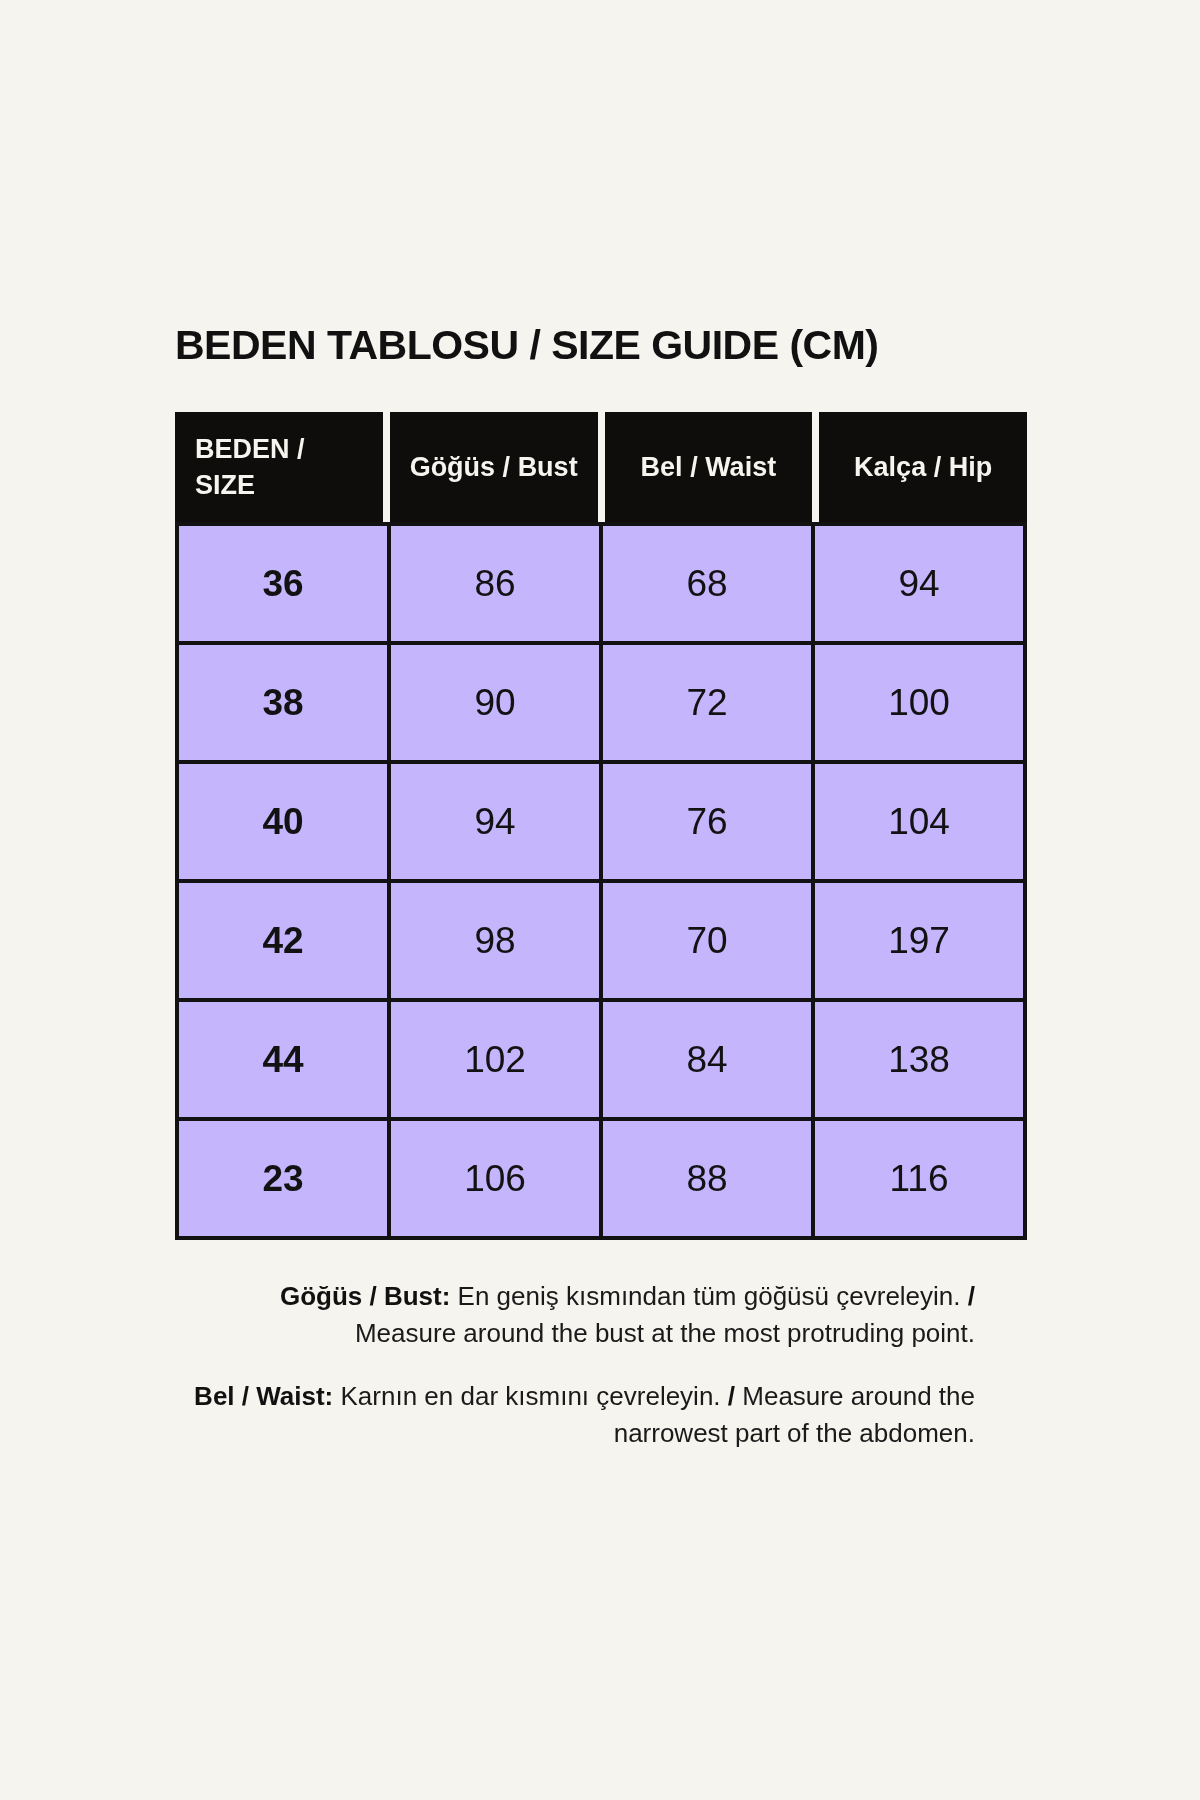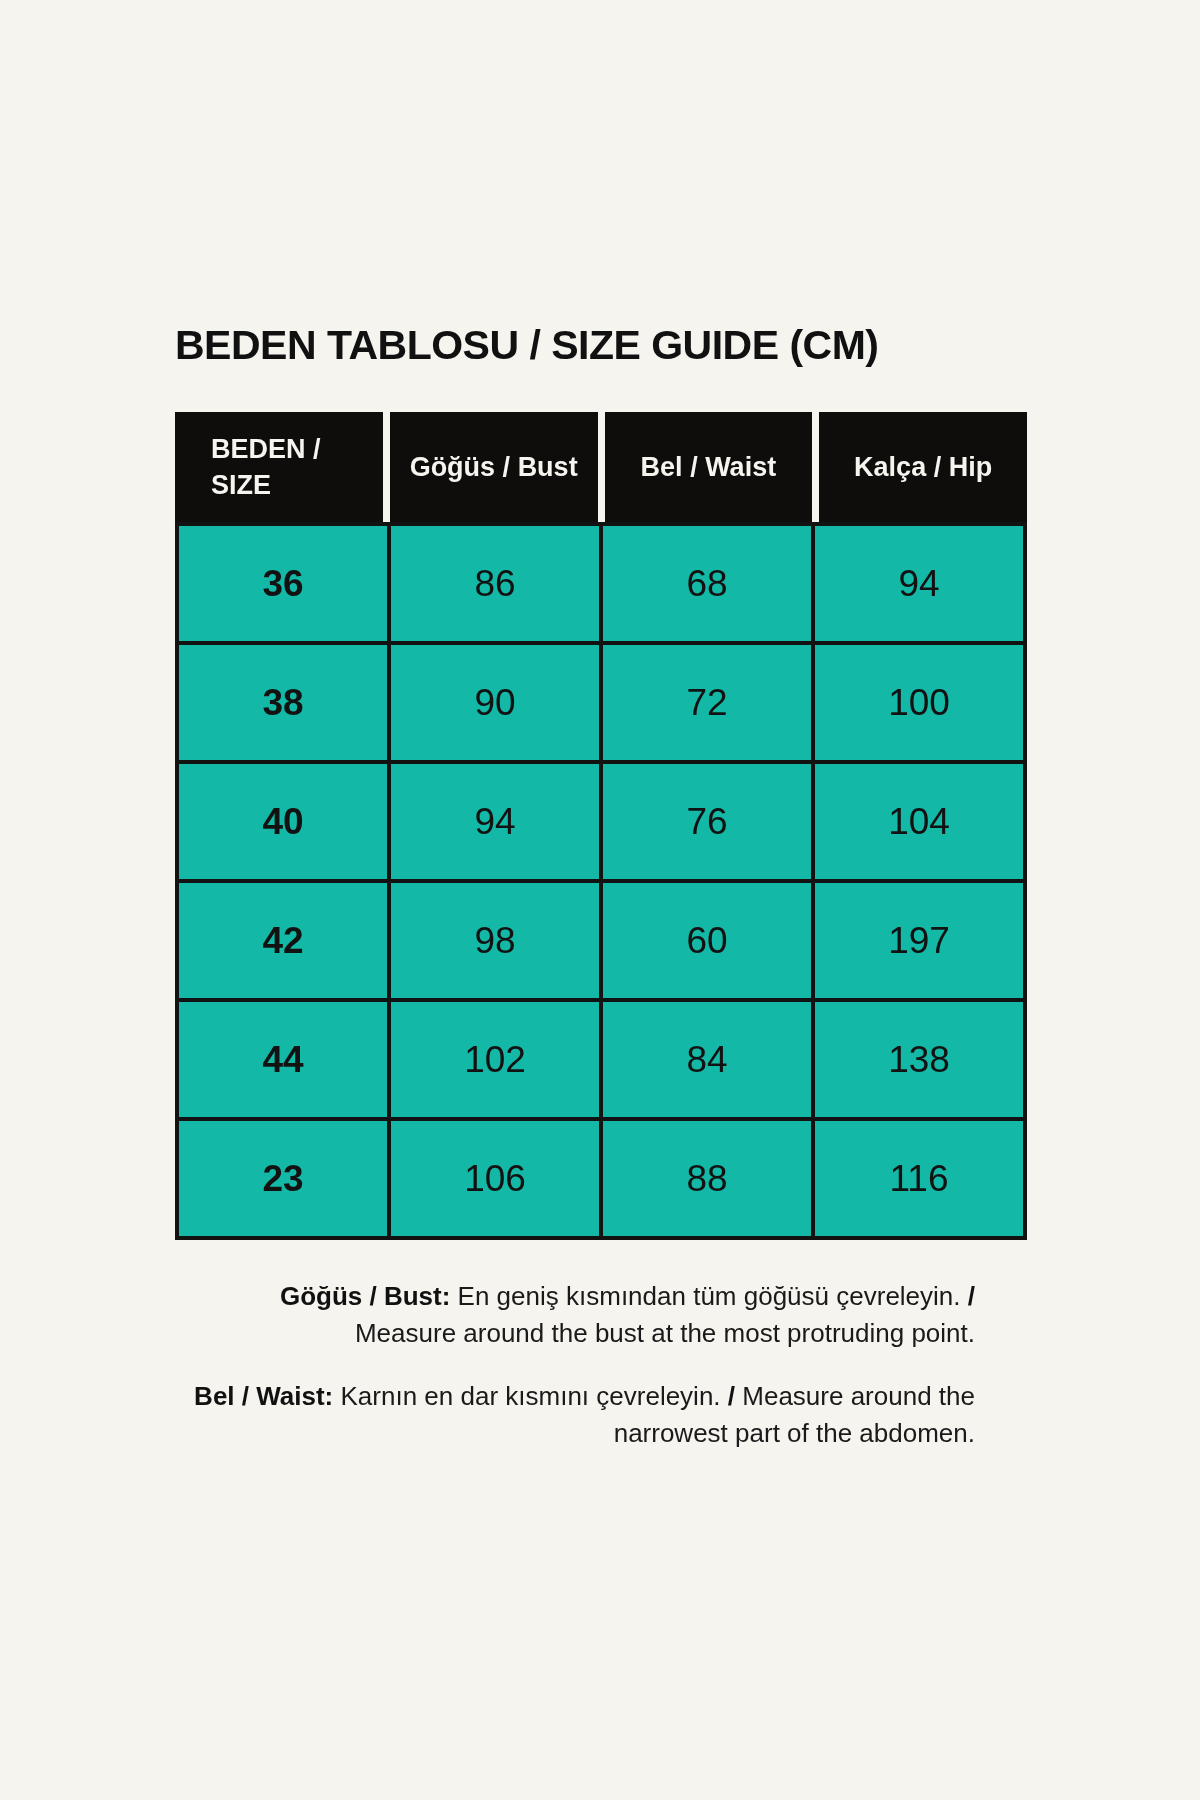--- a/index.html
+++ b/index.html
@@ -39,37 +39,37 @@
     font-weight: 700;
     line-height: 36px;
     display: flex;
     align-items: center;
     justify-content: center;
     text-align: center;
   }
   .th.first {
     justify-content: flex-start;
     text-align: left;
-    padding-left: 36px;
+    padding-left: 20px;
     padding-right: 60px;
   }
   table.tbody {
     width: 852px;
     border-collapse: collapse;
     table-layout: fixed;
   }
   table.tbody td {
     border: 4px solid #121212;
     height: 119px;
     text-align: center;
     vertical-align: middle;
     font-size: 37px;
     font-weight: 400;
     color: #121212;
-    background: #14b8a6;
+    background: #c4b5fd;
   }
   table.tbody td.size-col { font-weight: 700; }
   .notes { margin-top: 38px; width: 800px; }
   .note {
     font-size: 26px;
     line-height: 37px;
     color: #1a1a1a;
     margin-bottom: 26px;
     text-align: right;
   }
@@ -106,21 +106,21 @@
         </tr>
         <tr>
           <td class="size-col">40</td>
           <td>94</td>
           <td>76</td>
           <td>104</td>
         </tr>
         <tr>
           <td class="size-col">42</td>
           <td>98</td>
-          <td>60</td>
+          <td>70</td>
           <td>197</td>
         </tr>
         <tr>
           <td class="size-col">44</td>
           <td>102</td>
           <td>84</td>
           <td>138</td>
         </tr>
         <tr>
           <td class="size-col">23</td>

